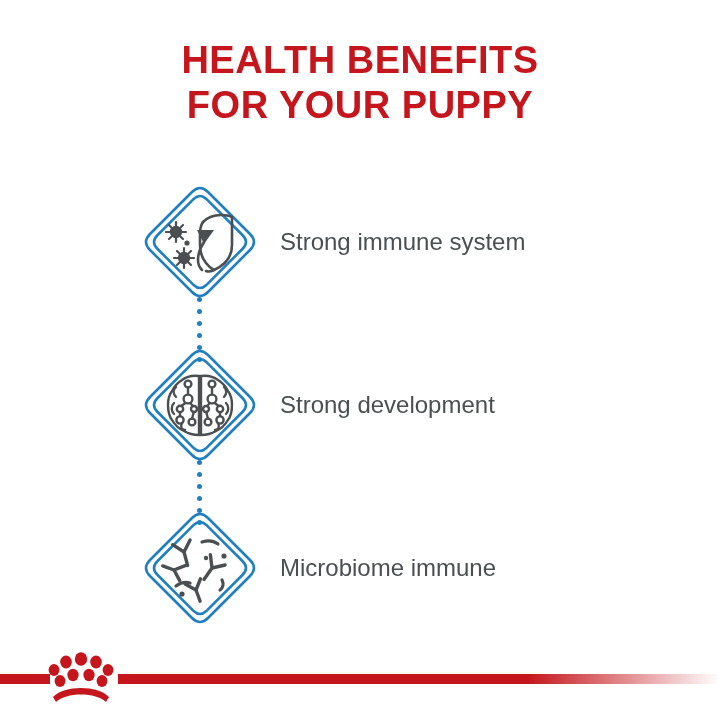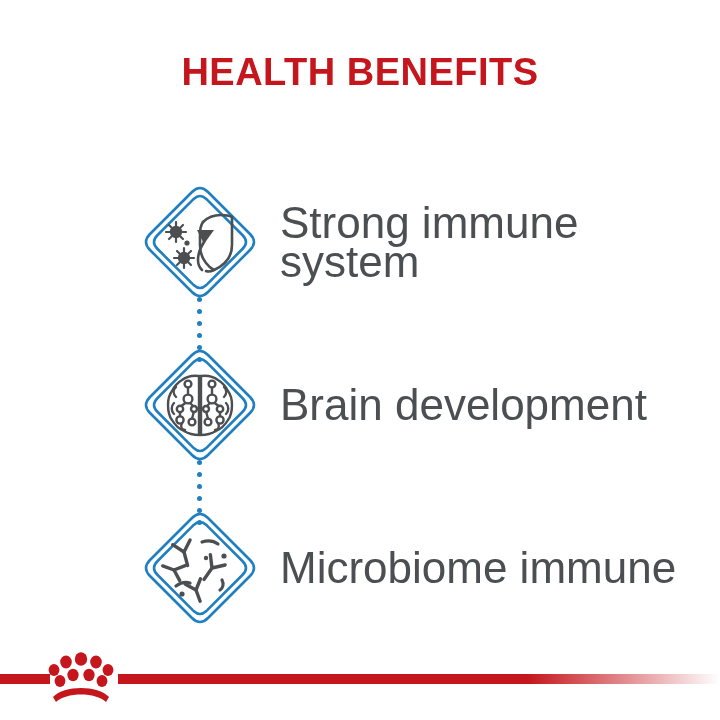--- a/index.html
+++ b/index.html
@@ -10,21 +10,20 @@
     overflow:hidden;
     position:relative;
   }
   .page{position:relative;width:720px;height:720px;}
 
   
   .title-block{
     position:absolute;
     top:38px;left:0;width:720px;
     text-align:center;
-    margin-top:12px;
   }
   .title-line{
     font-family:"Liberation Sans", sans-serif;
     font-weight:bold;
     font-size:38px;
     letter-spacing:0.5px;
     line-height:45px;
     color:#C4161C;
     white-space:nowrap;
   }
@@ -44,21 +43,21 @@
     position:relative;
     width:120px;height:120px;
     margin-left:140px;
     flex:0 0 120px;
     display:flex;align-items:center;justify-content:center;
   }
   .icon-wrap svg{display:block;}
   .benefit-label{
     margin-left:20px;
     font-family:"Liberation Sans", sans-serif;
-    font-size:44px;
+    font-size:24px;
     line-height:39px;
     color:#4B4F51;
     max-width:400px;
   }
   .label-narrow{max-width:300px;}
 
   
   .connector{
     position:absolute;
     left:197px;
@@ -97,20 +96,21 @@
     width:70px;height:58px;
   }
 </style>
 </head>
 <body>
 
 <div class="page">
 
   <div class="title-block">
     <div class="title-line">HEALTH BENEFITS</div>
+    <div class="title-line">FOR YOUR PUPPY</div>
   </div>
 
   <div class="benefits">
 
     <div class="benefit-row">
       <div class="icon-wrap">
         <svg width="120" height="120" viewBox="0 0 120 120">
           <g fill="none" stroke="#1F7FC0" stroke-width="2.6" stroke-linejoin="round">
             <path d="M60 6 C64 6 66 8 68 10 L110 52 C113 55 114 57 114 60 C114 63 113 65 110 68
                      L68 110 C66 112 64 114 60 114 C56 114 54 112 52 110 L10 68
@@ -211,21 +211,21 @@
             <circle cx="52" cy="77" r="3.4"></circle>
             <circle cx="72" cy="39" r="3.4"></circle>
             <circle cx="72" cy="54" r="4.4"></circle>
             <circle cx="80" cy="64" r="3.2"></circle>
             <circle cx="80" cy="75" r="3.6"></circle>
             <circle cx="66" cy="64" r="3"></circle>
             <circle cx="68" cy="77" r="3.4"></circle>
           </g>
         </svg>
       </div>
-      <div class="benefit-label">Brain development</div>
+      <div class="benefit-label">Strong development</div>
     </div>
 
     <div class="benefit-row">
       <div class="icon-wrap">
         <svg width="120" height="120" viewBox="0 0 120 120">
           <g fill="none" stroke="#1F7FC0" stroke-width="2.6" stroke-linejoin="round">
             <path d="M60 6 C64 6 66 8 68 10 L110 52 C113 55 114 57 114 60 C114 63 113 65 110 68
                      L68 110 C66 112 64 114 60 114 C56 114 54 112 52 110 L10 68
                      C7 65 6 63 6 60 C6 57 7 55 10 52 L52 10 C54 8 56 6 60 6 Z"></path>
             <path d="M60 14 C63.5 14 65 15.8 67 17.6 L102.4 53 C105 55.6 106 57.3 106 60

